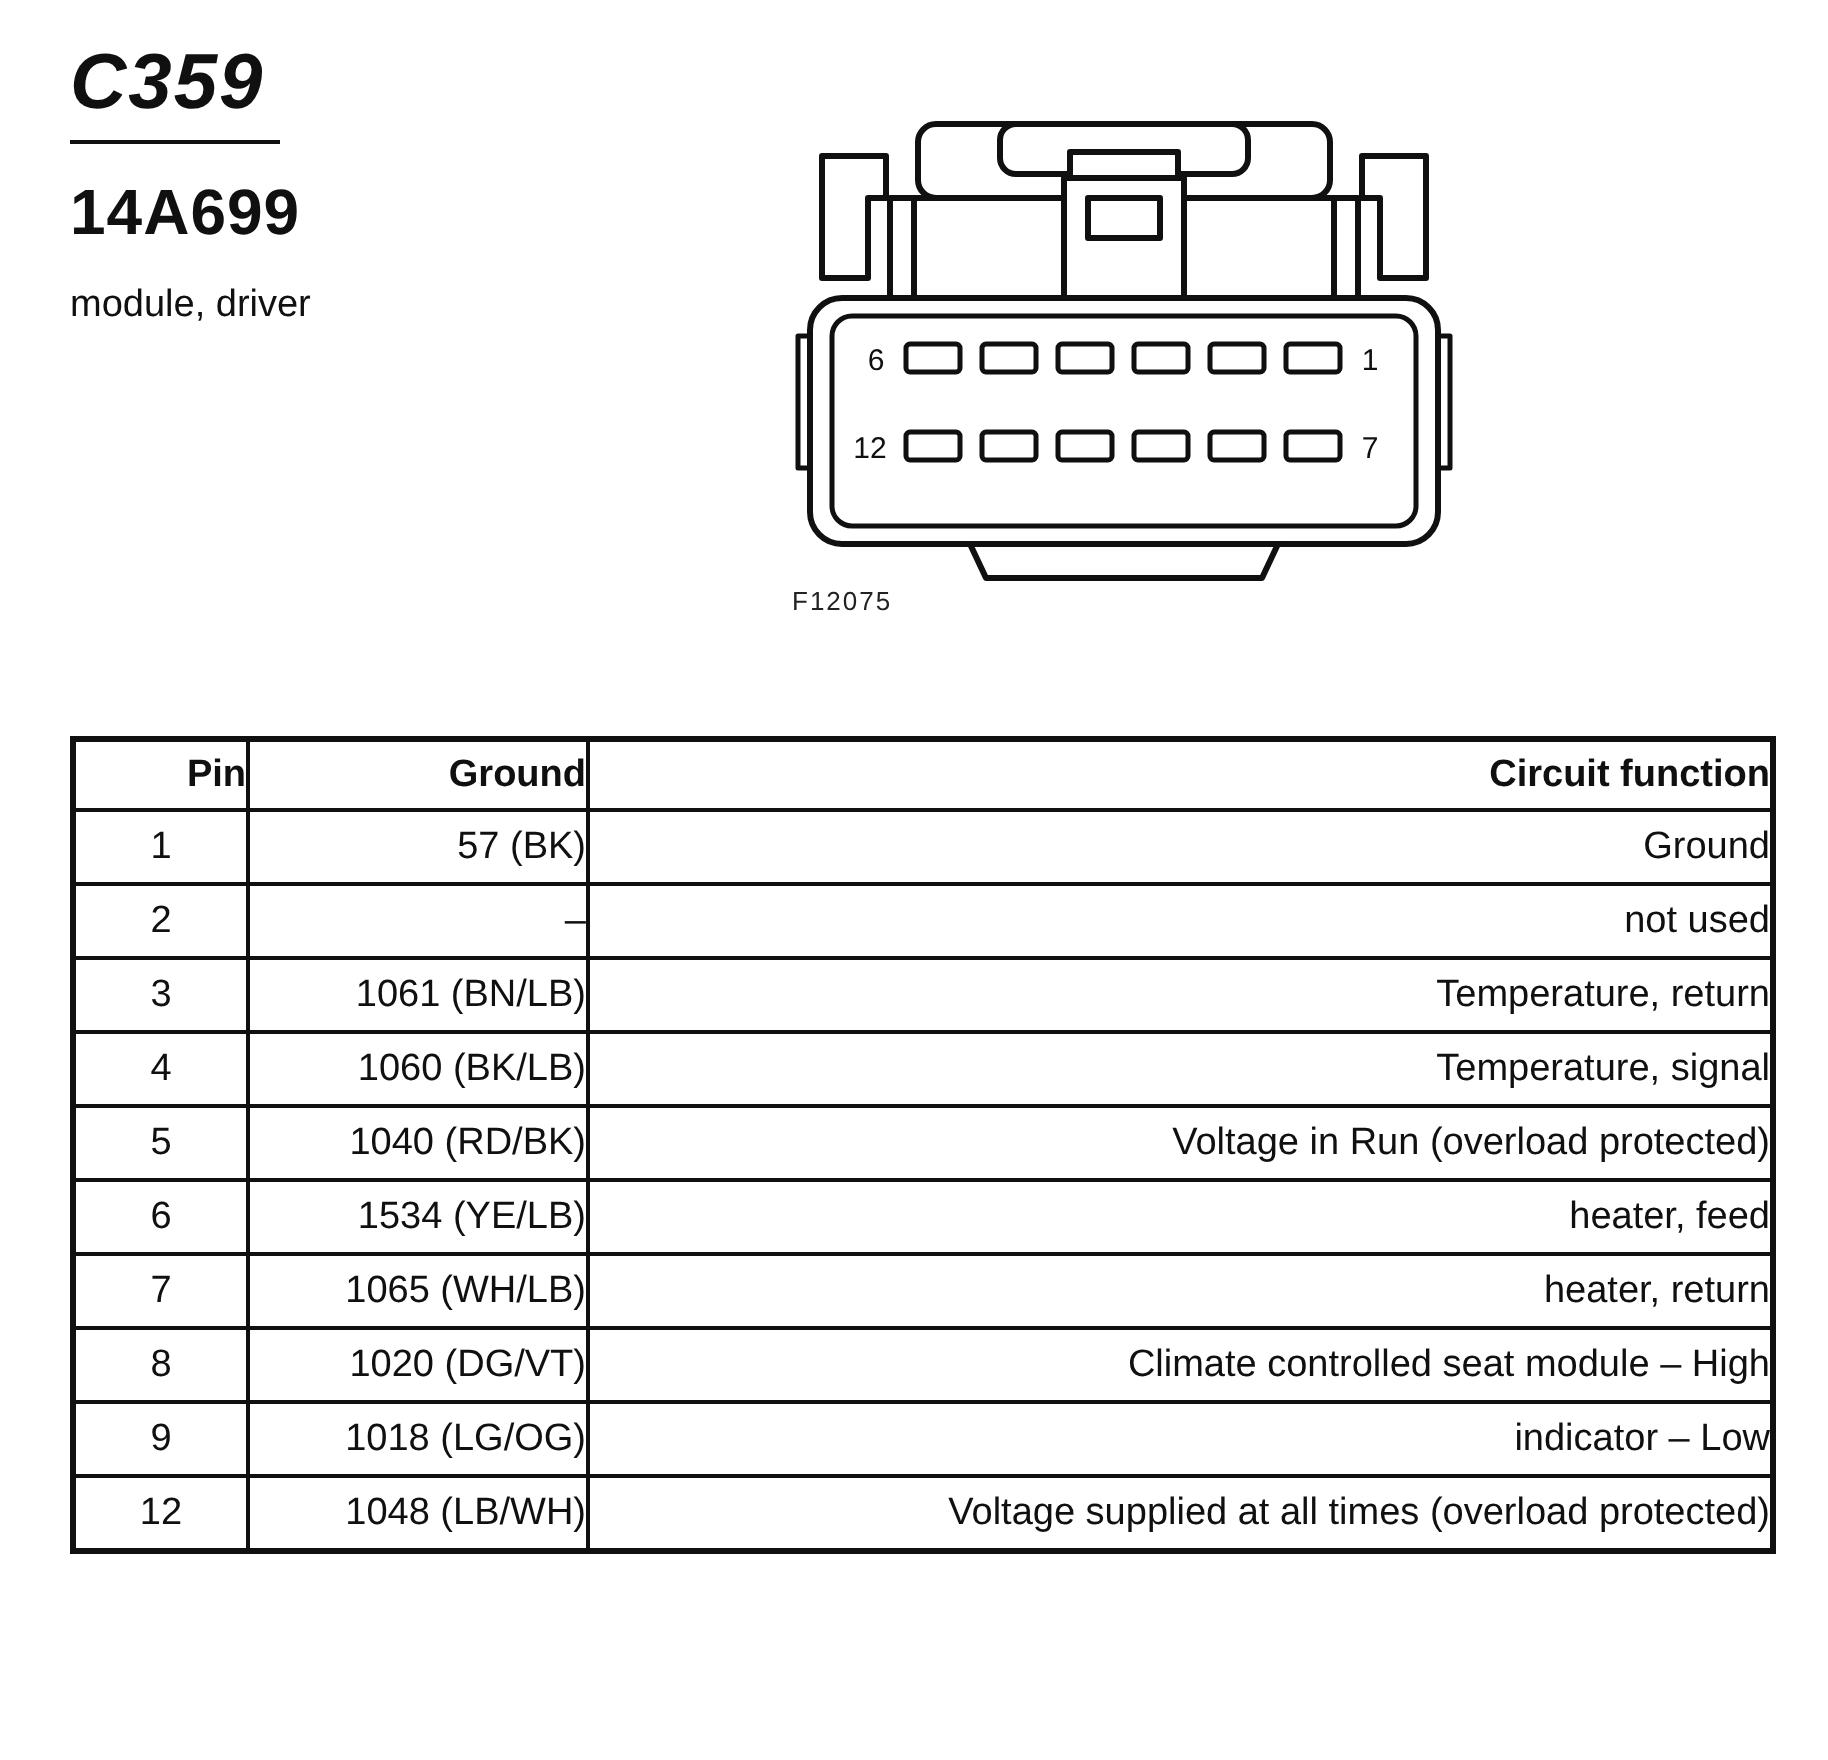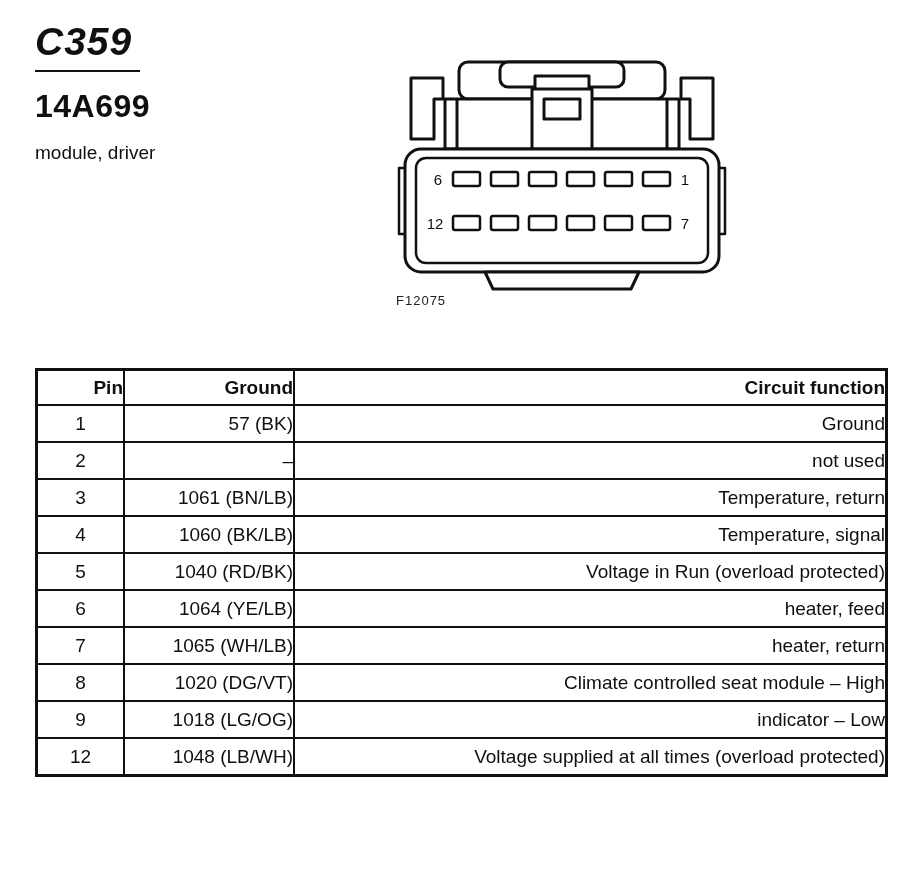--- a/index.html
+++ b/index.html
@@ -139,21 +139,21 @@
         <td class="col-circuit">1060 (BK/LB)</td>
         <td class="col-func">Temperature, signal</td>
       </tr>
       <tr>
         <td class="col-pin">5</td>
         <td class="col-circuit">1040 (RD/BK)</td>
         <td class="col-func">Voltage in Run (overload protected)</td>
       </tr>
       <tr>
         <td class="col-pin">6</td>
-        <td class="col-circuit">1064 (YE/LB)</td>
+        <td class="col-circuit">1534 (YE/LB)</td>
         <td class="col-func">heater, feed</td>
       </tr>
       <tr>
         <td class="col-pin">7</td>
         <td class="col-circuit">1065 (WH/LB)</td>
         <td class="col-func">heater, return</td>
       </tr>
       <tr>
         <td class="col-pin">8</td>
         <td class="col-circuit">1020 (DG/VT)</td>

